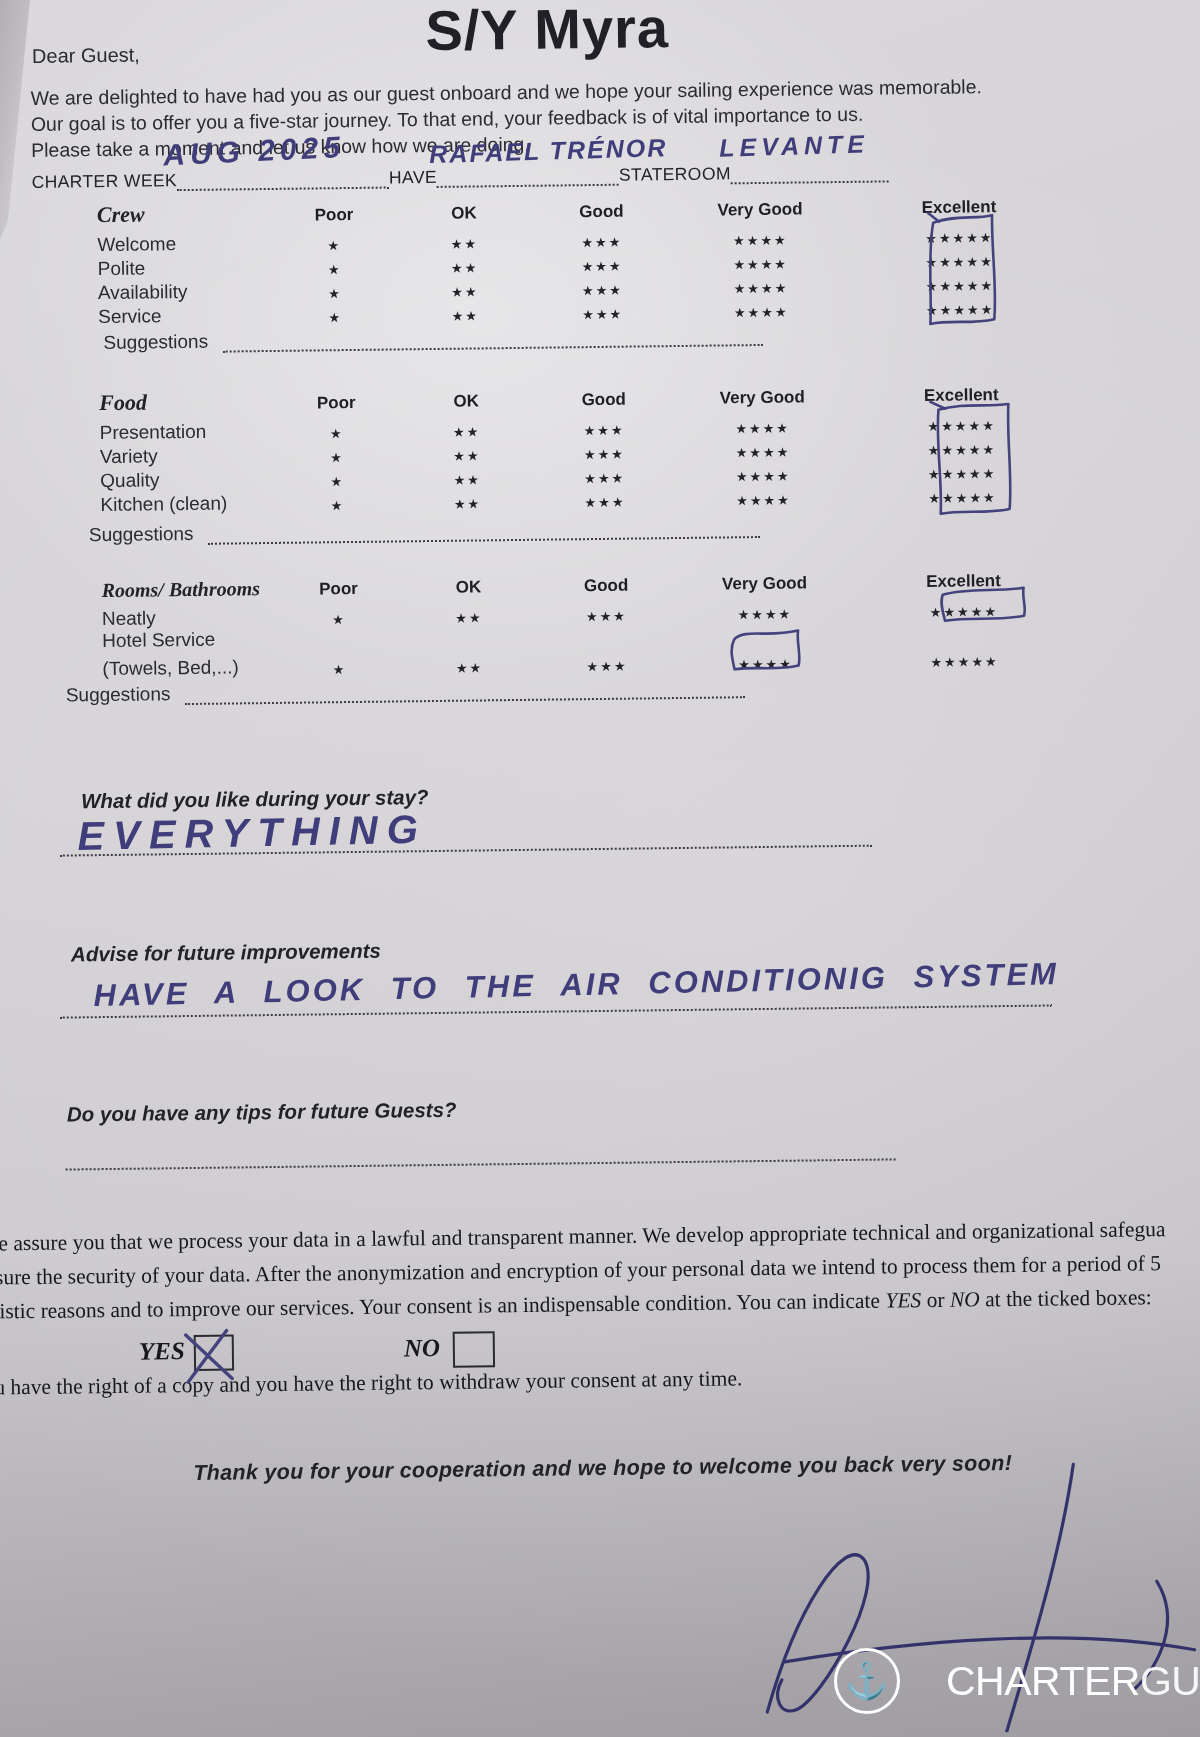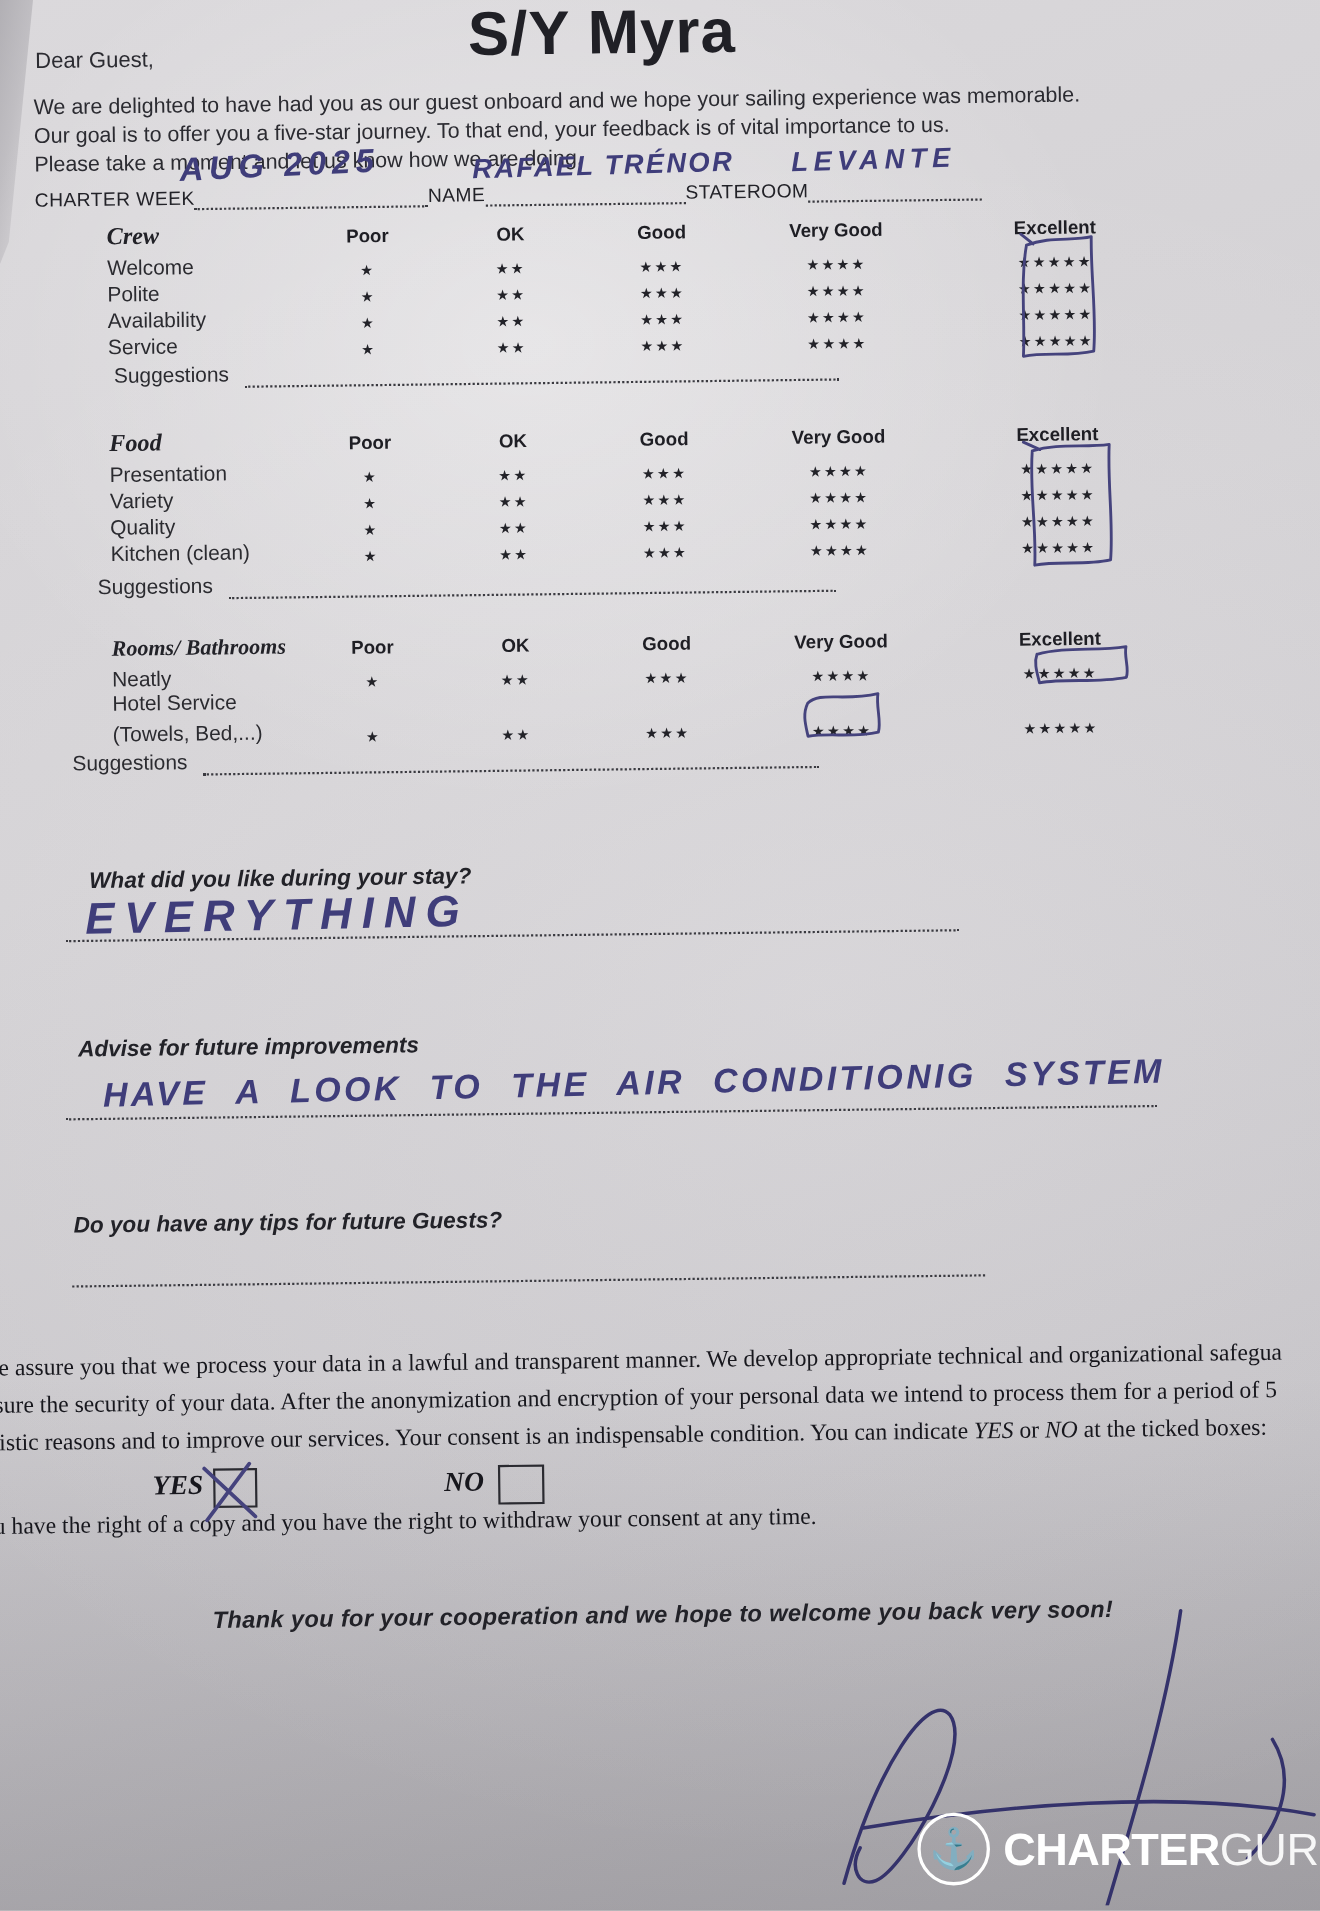--- a/index.html
+++ b/index.html
@@ -71,21 +71,21 @@
   .ink-overlay{left:0;top:0;pointer-events:none;}
 
   #logo{
     position:absolute;left:834px;top:1648px;display:flex;align-items:center;gap:12px;color:#ffffff;
   }
   #logo .ring{
     width:60px;height:60px;border:3.5px solid #ffffff;border-radius:50%;
     display:flex;align-items:center;justify-content:center;font-size:36px;line-height:1;
   }
   #logo .brand{font-size:41px;letter-spacing:-0.5px;white-space:nowrap;}
-  #logo .bold{font-weight:700;}
+  #logo .bold{font-weight:400;margin-left:34px;}
   #logo .light{font-weight:400;opacity:.92;}
 </style>
 </head>
 <body>
 
 <div id="photo"></div>
 <div id="paper-edge"></div>
 
 <div id="paper">
 
@@ -94,21 +94,21 @@
 
   <div class="abs intro">
     <div>We are delighted to have had you as our guest onboard and we hope your sailing experience was memorable.</div>
     <div>Our goal is to offer you a five-star journey. To that end, your feedback is of vital importance to us.</div>
     <div>Please take a moment and let us know how we are doing.</div>
   </div>
 
   <div class="abs charter-line" style="position:absolute;">
     <span>CHARTER WEEK</span>
     <span class="dots w1"></span>
-    <span>NAME</span>
+    <span>HAVE</span>
     <span class="dots w2"></span>
     <span>STATEROOM</span>
     <span class="dots w3"></span>
     <span class="abs hand hw-charter">AUG 2025</span>
     <span class="abs hand hw-name">RAFAEL TRÉNOR</span>
     <span class="abs hand hw-stateroom">LEVANTE</span>
   </div>
 
   <div class="abs rate-table" style="top:192px;">
     <div class="rt-row rt-head">

